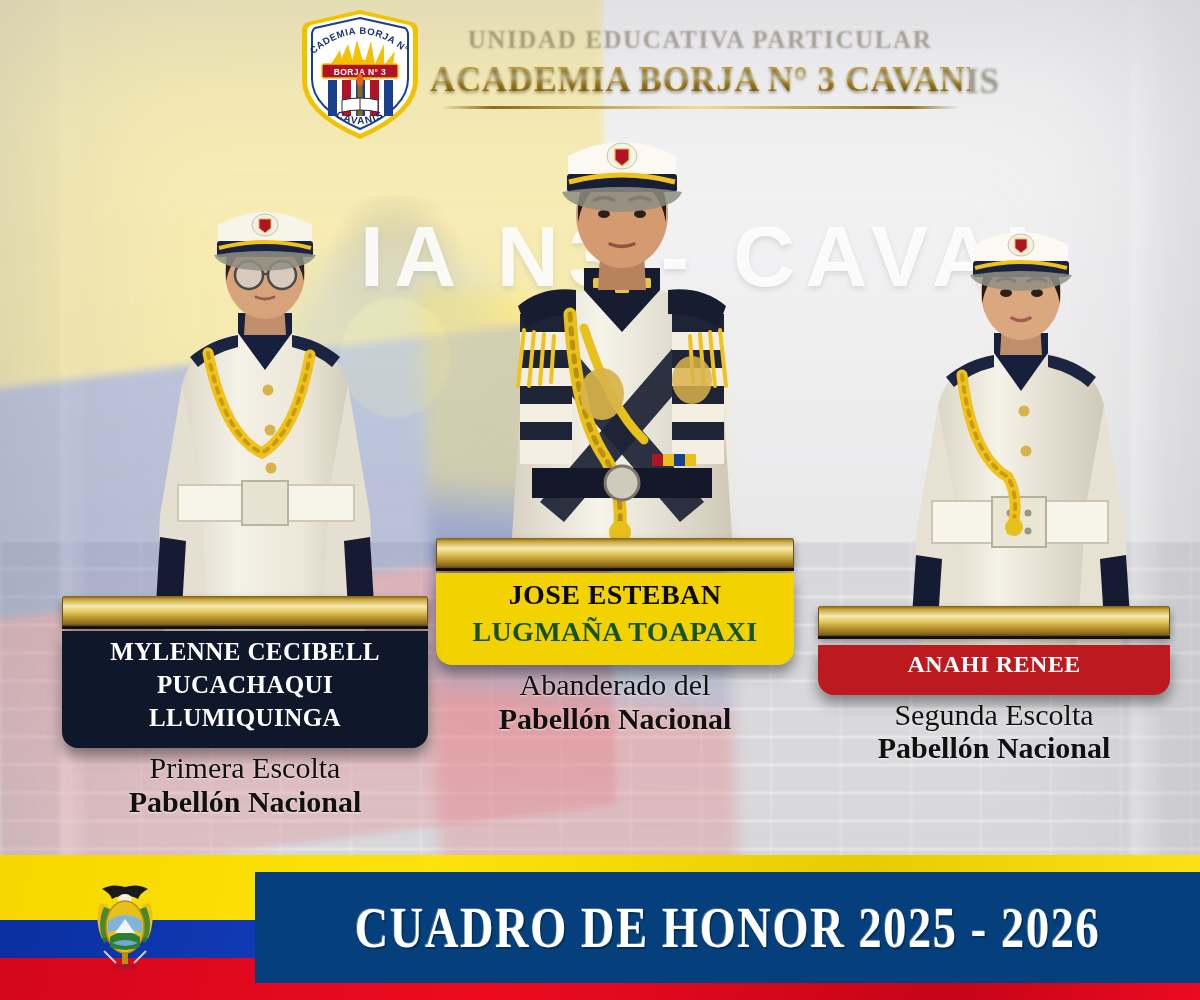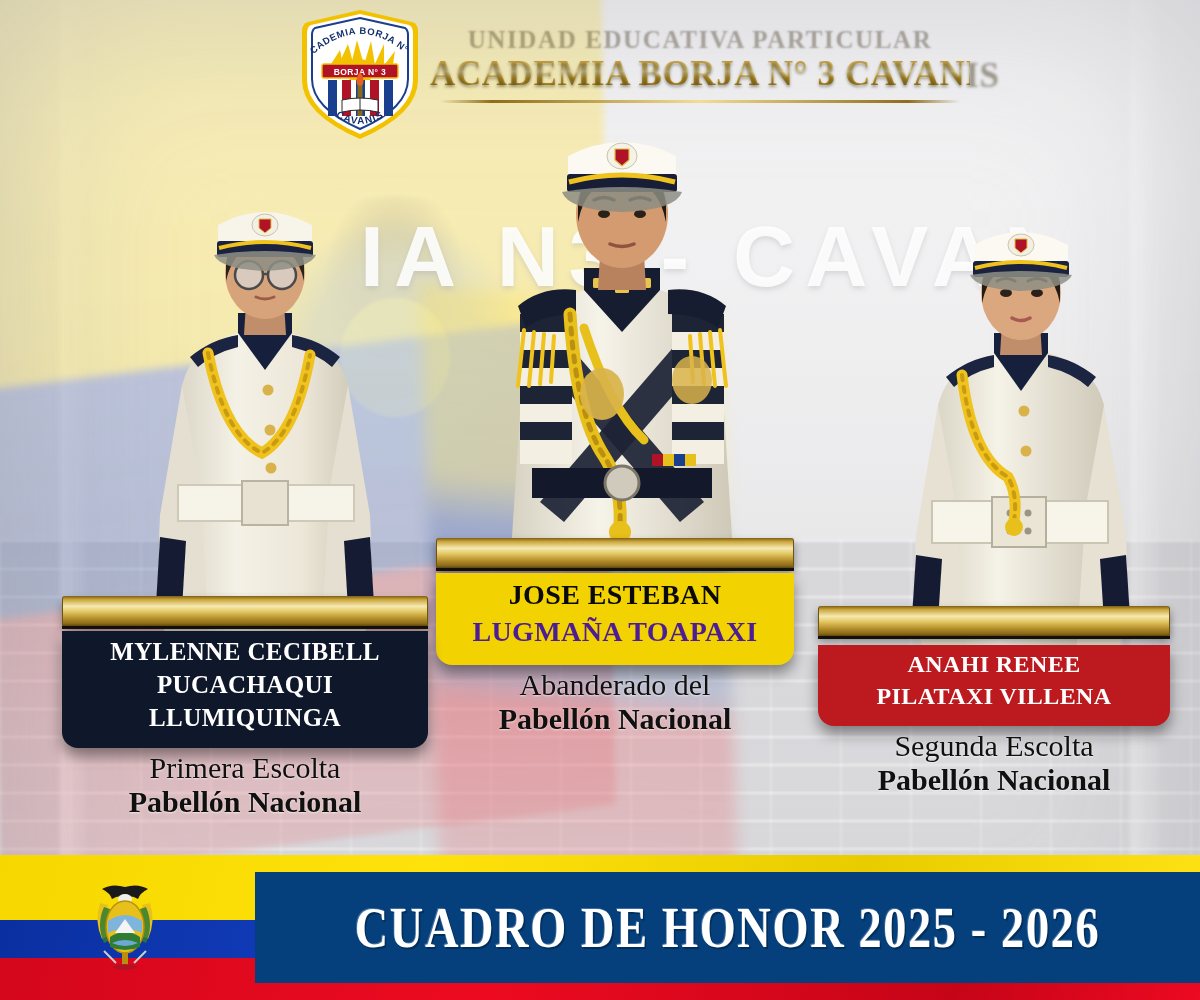--- a/index.html
+++ b/index.html
@@ -54,21 +54,21 @@
   .bg-vignette{position:absolute;inset:0;box-shadow:inset 0 0 190px rgba(150,150,160,.45);}
 
   
   .header{position:absolute;left:0;top:0;width:100%;height:132px;z-index:40;}
   .logo{position:absolute;left:298px;top:8px;width:124px;height:132px;}
   .title-wrap{position:absolute;left:430px;top:24px;width:540px;text-align:center;}
   .t-line1{font-family:"Liberation Serif",serif;font-weight:700;font-size:25px;letter-spacing:1.6px;
     background:linear-gradient(to bottom,#6b5012 0%,#d9b košt 0%,#c9a13a 18%,#f7e7a8 42%,#d4aa35 58%,#8a6a18 86%,#6c5212 100%);
     -webkit-background-clip:text;background-clip:text;color:transparent;
     text-shadow:0 2px 2px rgba(40,30,0,.35);white-space:nowrap;}
-  .t-line2{font-family:"Liberation Serif",serif;font-weight:700;font-size:35px;letter-spacing:.6px;margin-top:2px;
+  .t-line2{font-family:"Liberation Serif",serif;font-weight:700;font-size:35px;letter-spacing:.6px;margin-top:8px;
     background:linear-gradient(to bottom,#6b5012 0%,#c9a13a 18%,#faeeb6 44%,#d4aa35 60%,#8a6a18 88%,#604909 100%);
     -webkit-background-clip:text;background-clip:text;color:transparent;
     text-shadow:0 2px 3px rgba(40,30,0,.42);white-space:nowrap;}
   .t-rule{margin:6px auto 0;width:520px;height:3px;
     background:linear-gradient(to right,rgba(120,92,20,0),#8e6d1c 10%,#f3dd95 50%,#8e6d1c 90%,rgba(120,92,20,0));}
 
   
   .student{position:absolute;z-index:20;}
   .ph{position:relative;width:100%;height:100%;}
 
@@ -372,21 +372,21 @@
       <path d="M90 70 Q141 62 192 70 Q186 84 141 86 Q96 84 90 70 Z" fill="#8e8f85" opacity=".85"></path>
       <ellipse cx="141" cy="40" rx="13" ry="11" fill="#f3efe3" stroke="#c9c3b0"></ellipse>
       <path d="M135 34 L147 34 L147 43 L141 48 L135 43 Z" fill="#b01226" stroke="#e0bd45" stroke-width="1"></path>
     </svg>
   </div>
 
   <div class="plaque" style="left:436px;top:538px;width:358px;">
     <div class="gold-bar"></div>
     <div class="body" style="background:#f2d200;">
       <div class="nm" style="color:#0a0a0a;font-size:28px;">JOSE ESTEBAN</div>
-      <div class="nm" style="color:#4c1d95;font-size:28px;">LUGMAÑA TOAPAXI</div>
+      <div class="nm" style="color:#14532d;font-size:28px;">LUGMAÑA TOAPAXI</div>
     </div>
     <div class="role">
       <div class="r1">Abanderado del</div>
       <div class="r2">Pabellón Nacional</div>
     </div>
   </div>
 
   <div class="plaque" style="left:62px;top:596px;width:366px;">
     <div class="gold-bar"></div>
     <div class="body" style="background:#0f172a;">
@@ -396,21 +396,20 @@
     <div class="role">
       <div class="r1">Primera Escolta</div>
       <div class="r2">Pabellón Nacional</div>
     </div>
   </div>
 
   <div class="plaque" style="left:818px;top:606px;width:352px;">
     <div class="gold-bar"></div>
     <div class="body" style="background:#bd1a1f;margin-top:9px;">
       <div class="nm" style="color:#ffffff;font-size:24px;">ANAHI RENEE</div>
-      <div class="nm" style="color:#ffffff;font-size:24px;">PILATAXI VILLENA</div>
     </div>
     <div class="role">
       <div class="r1">Segunda Escolta</div>
       <div class="r2">Pabellón Nacional</div>
     </div>
   </div>
 
   <div class="footer">
     <div class="flagstrip">
       <div class="fs-y"></div>

